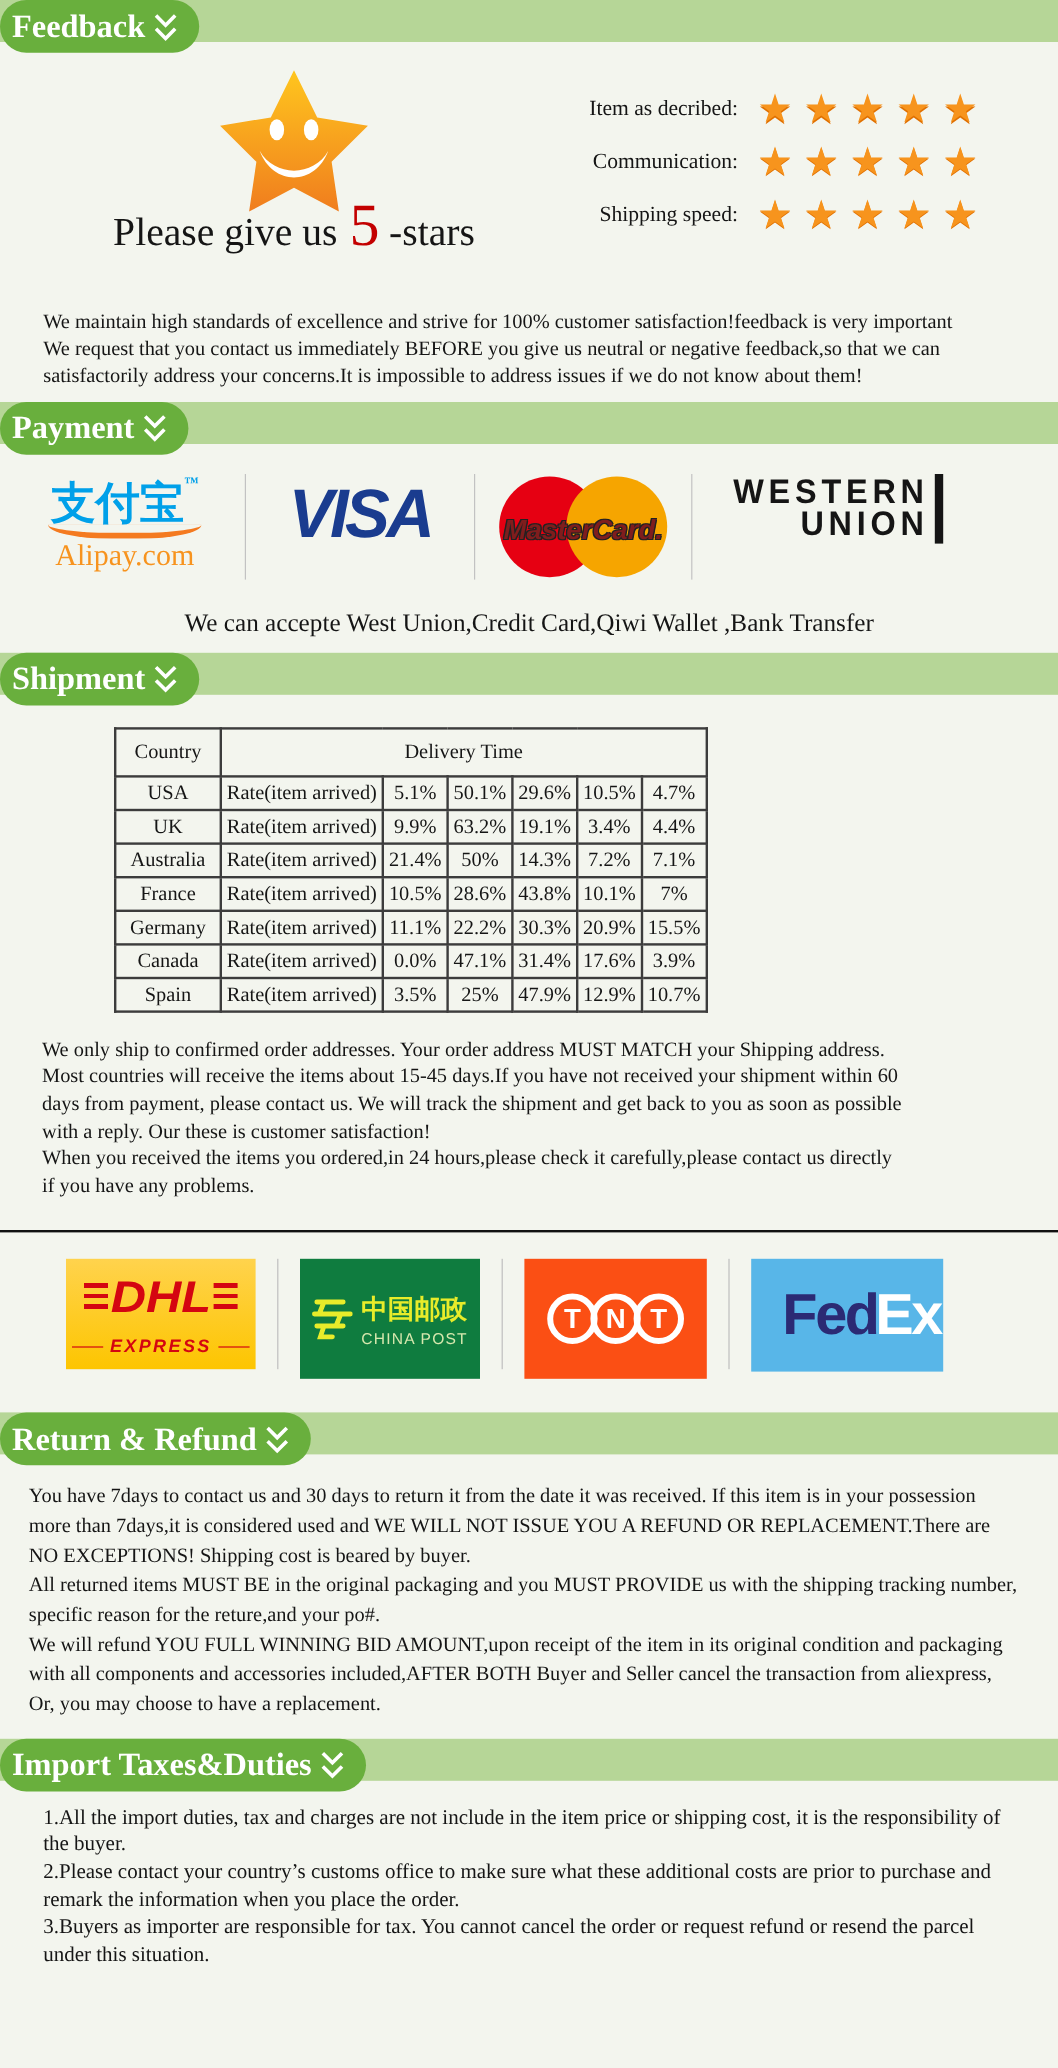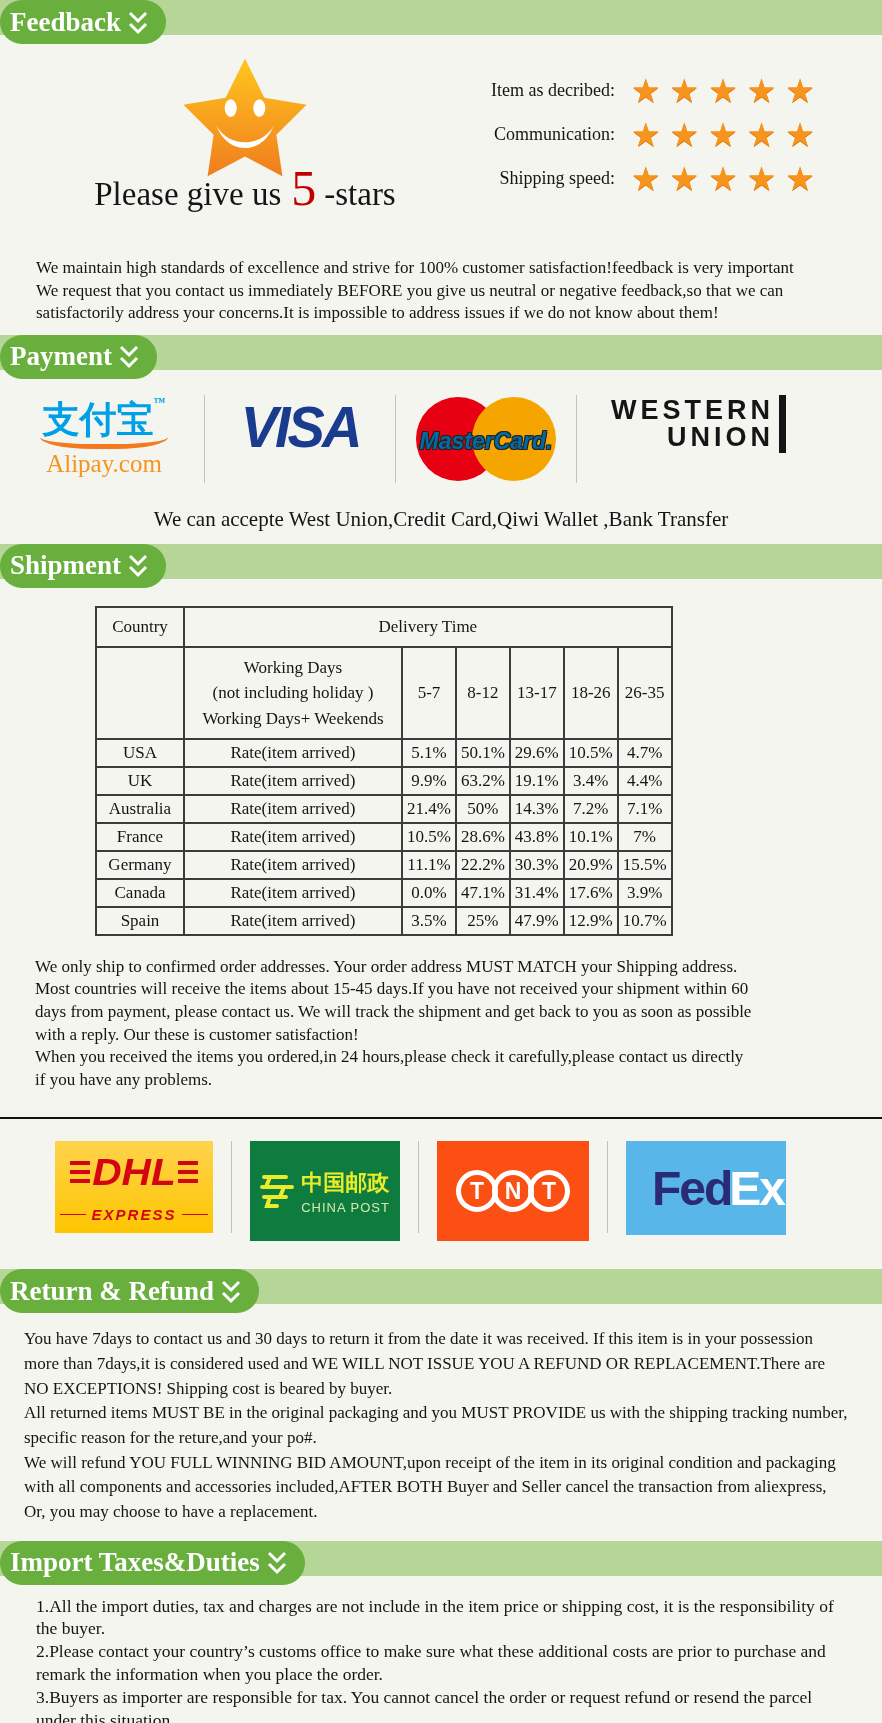--- a/index.html
+++ b/index.html
@@ -44,21 +44,21 @@
                    border-radius:0 0 70px 70px / 0 0 16px 16px; margin:-8px auto 0; }
   .alipay-site { color:#f7931e; font-size:25px; margin-top:1px; }
   .visa { width:150px; text-align:center; font-family:"Liberation Sans", sans-serif;
           font-style:italic; font-weight:bold; font-size:56px; color:#1a3c8f;
           letter-spacing:-3px; transform:scaleY(1.02); }
   .mc { position:relative; width:140px; height:88px; flex:0 0 auto; }
   .mc-red, .mc-yellow { position:absolute; top:2px; width:84px; height:84px; border-radius:50%; }
   .mc-red { left:0; background:#e8randomness001c; background:#e60012; }
   .mc-yellow { right:0; background:#f6a500; }
   .mc-label { position:absolute; z-index:2; width:100%; text-align:center; top:33px;
-              color:#0369a1; font-style:italic; font-weight:bold; font-size:23px;
+              color:#7f1d1d; font-style:italic; font-weight:bold; font-size:23px;
               font-family:"Liberation Sans", sans-serif;
               text-shadow:-1px -1px 0 #222, 1px -1px 0 #222, -1px 1px 0 #222, 1px 1px 0 #222; }
   .wu { display:flex; align-items:center; margin-left:14px; }
   .wu-lines { font-family:"Liberation Sans", sans-serif; font-weight:bold; color:#151515;
               font-size:27px; line-height:0.98; letter-spacing:4px; text-align:right;
               transform:scaleY(1.05); }
   .wu-bar { width:7px; height:58px; background:#151515; margin-left:5px; }
   .accept-line { text-align:center; font-size:21px; padding:6px 0 12px; }
 
   
@@ -213,33 +213,20 @@
       </svg>
     </div>
   </div>
 
   <table class="ship-table">
     <tbody>
         <tr class="hdr">
       <td class="c-country">Country</td>
       <td colspan="6">Delivery Time</td>
     </tr>
-    <tr class="sub">
-      <td class="c-country"></td>
-      <td class="c-desc desc-lines">
-        <div>Working Days</div>
-        <div>(not including holiday )</div>
-        <div>Working Days+ Weekends</div>
-      </td>
-      <td class="c-num">5-7</td>
-      <td class="c-num">8-12</td>
-      <td class="c-num">13-17</td>
-      <td class="c-num">18-26</td>
-      <td class="c-num">26-35</td>
-    </tr>
     <tr>
       <td>USA</td>
       <td>Rate(item arrived)</td>
       <td>5.1%</td>
       <td>50.1%</td>
       <td>29.6%</td>
       <td>10.5%</td>
       <td>4.7%</td>
     </tr>
     <tr>

